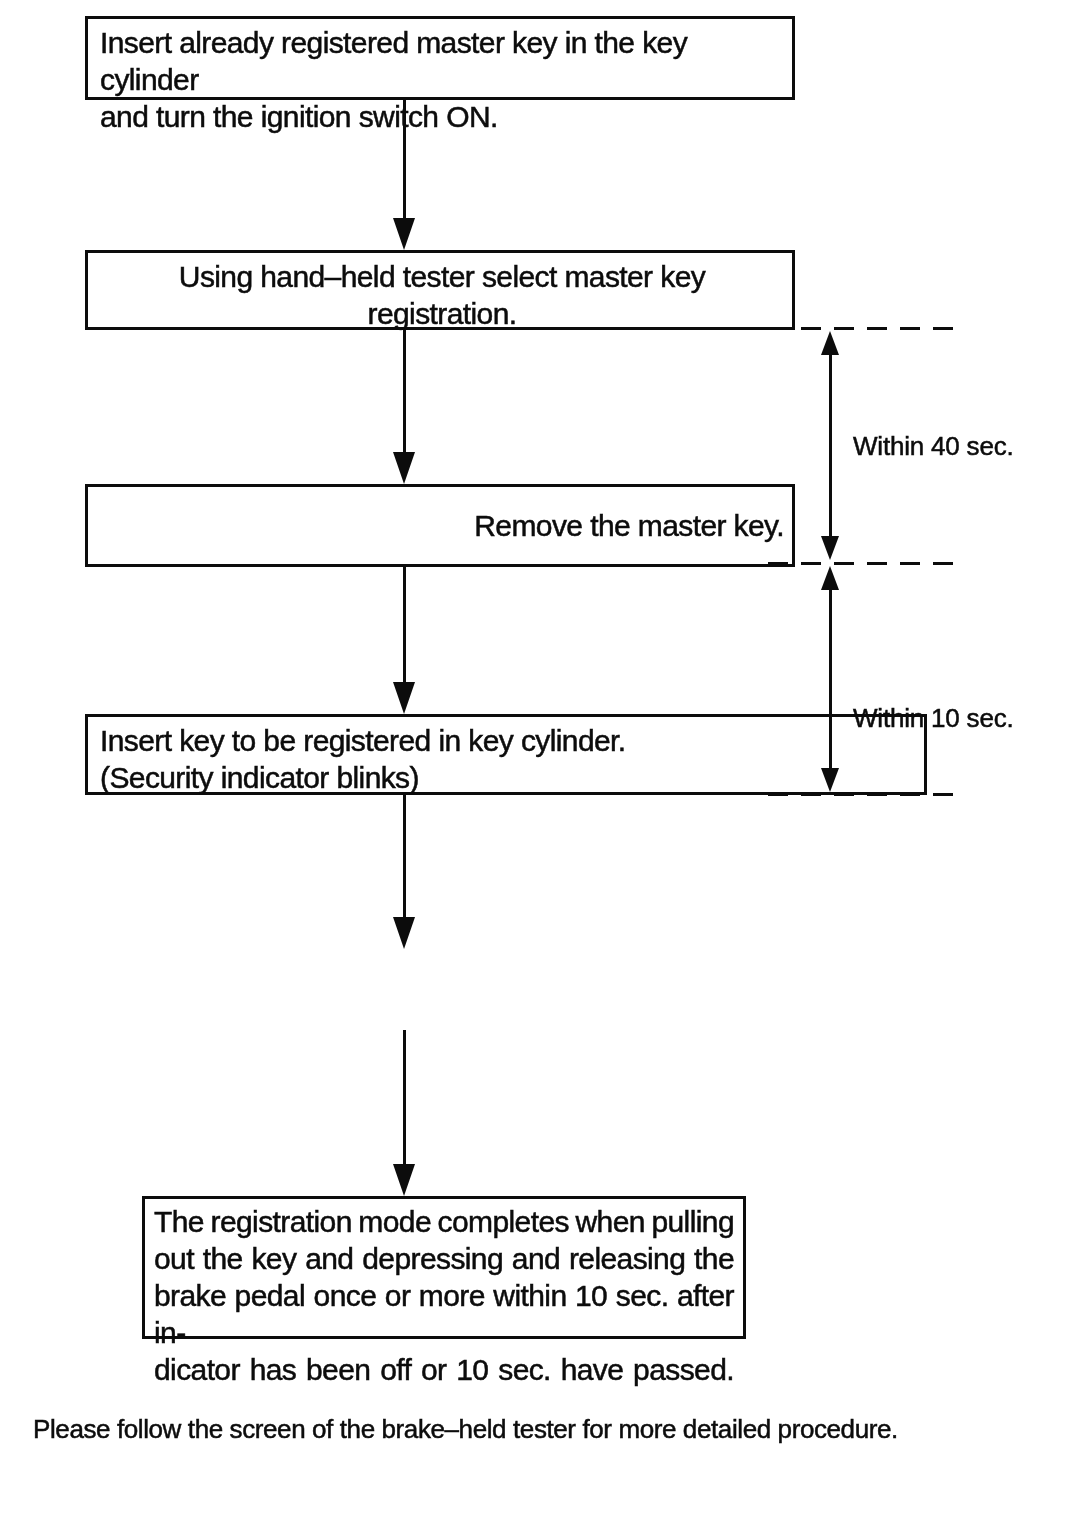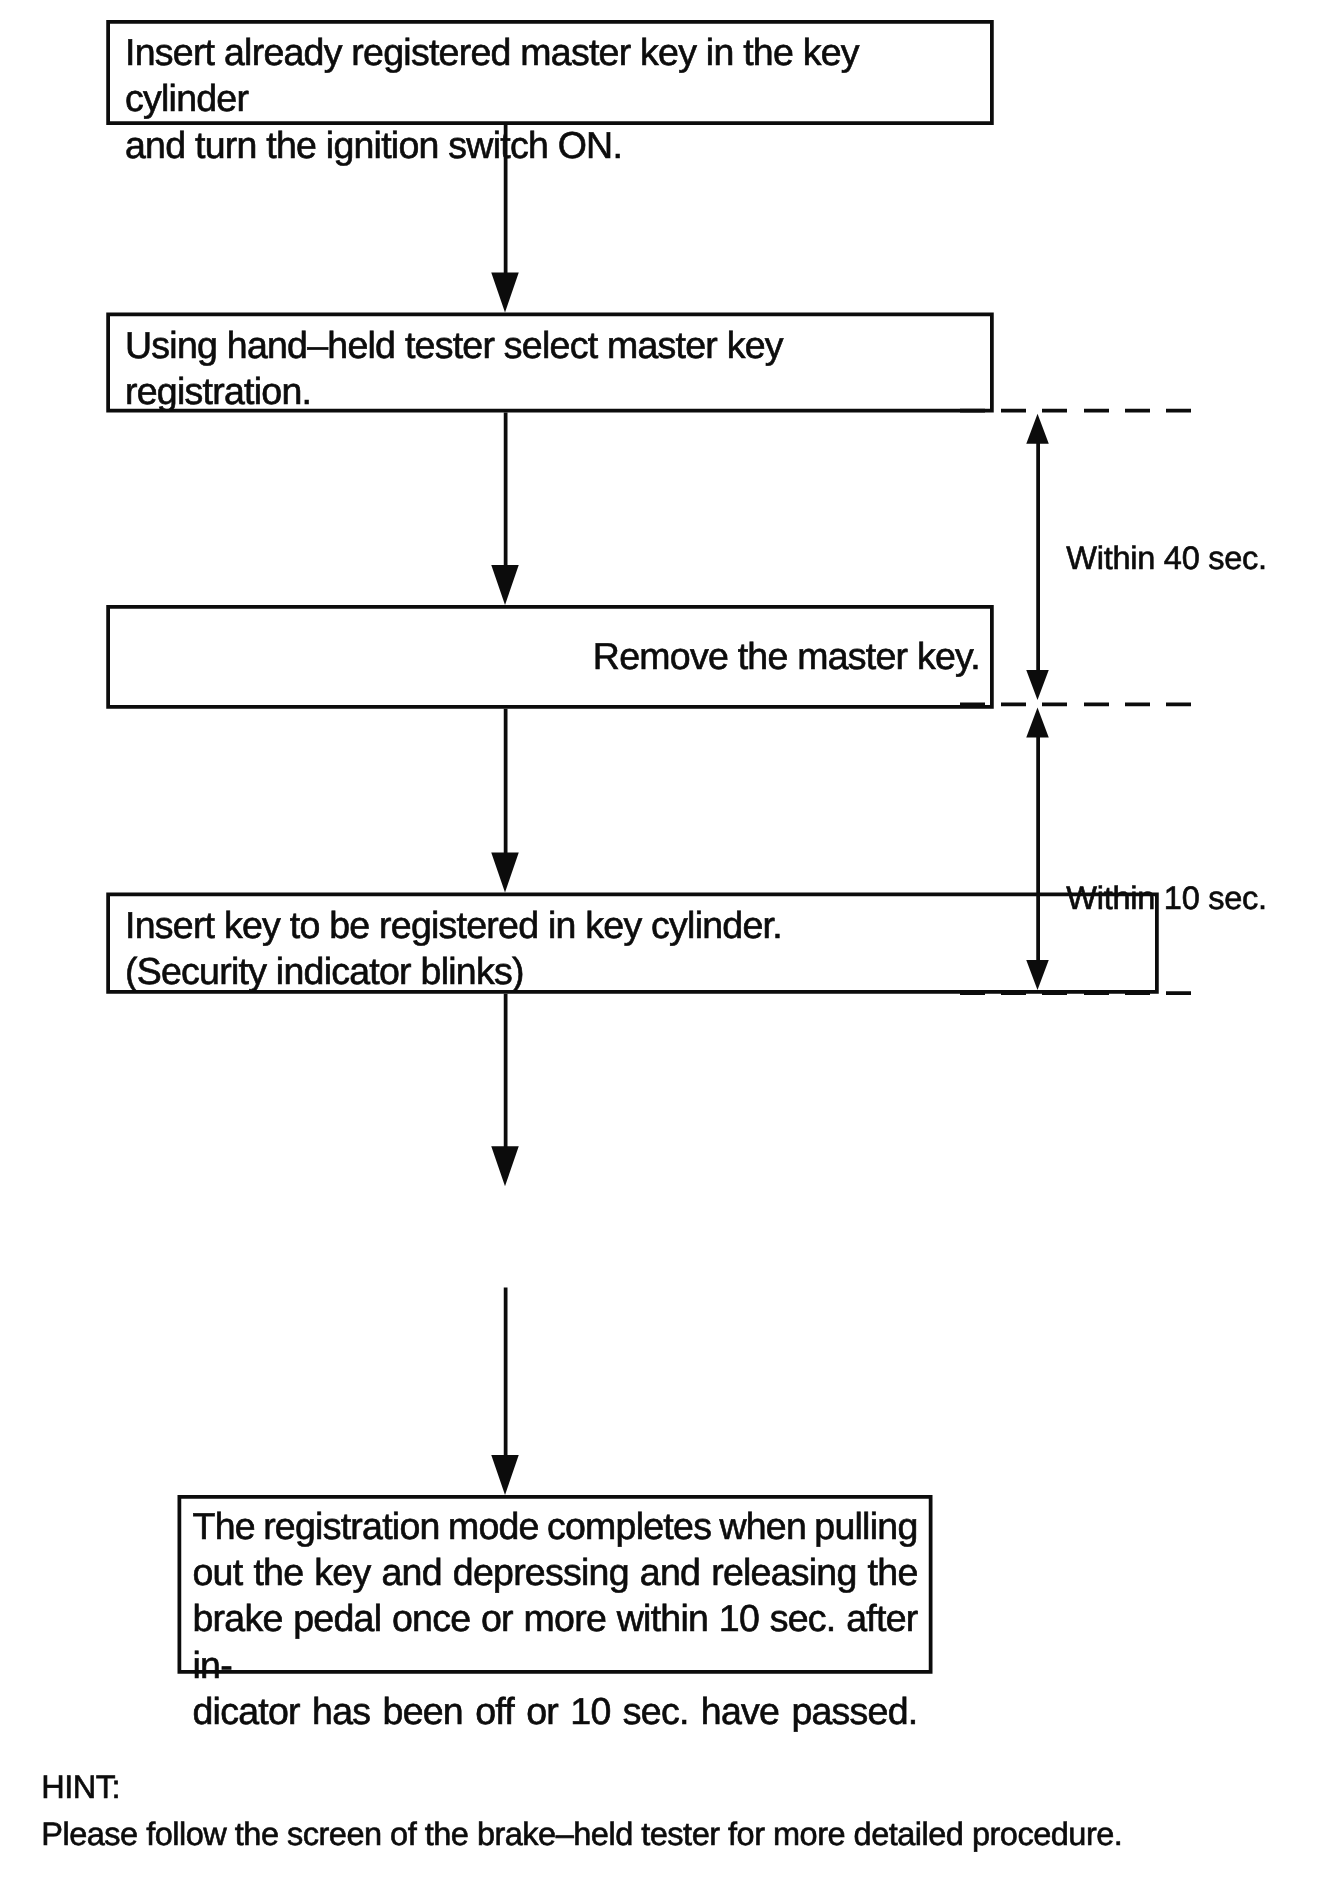--- a/index.html
+++ b/index.html
@@ -24,21 +24,21 @@
     background: #ffffff;
     font-size: 30px;
     line-height: 37px;
     letter-spacing: -0.6px;
     white-space: pre-line;
     padding: 5px 8px 0 12px;
     margin-left: 25px;
     -webkit-text-stroke: 0.5px #0c0c0c;
   }
   .b1 { left: 60px;  top: 16px;   width: 710px; height: 84px; }
-  .b2 { left: 60px;  top: 250px;  width: 710px; height: 80px; }
+  .b2 { left: 60px;  top: 250px;  width: 710px; height: 80px; text-align: center; }
   .b3 { left: 60px;  top: 484px;  width: 710px; height: 83px; padding-top: 20px; text-align: right; }
   .b4 { left: 60px;  top: 714px;  width: 842px; height: 81px; }
   .b5 { left: 60px;  top: 949px;  width: 710px; height: 81px; }
   .b6 {
     left: 117px; top: 1196px; width: 604px; height: 143px;
     padding: 4px 9px 0 9px;
     word-spacing: -3px;
     text-align: justify;
     text-align-last: justify;
   }
@@ -147,17 +147,16 @@
   <div class="tarrow ta10">
     <div class="head-up"></div>
     <div class="shaft"></div>
     <div class="head-down"></div>
   </div>
 
   <div class="timing-label tl20">Within 40 sec.</div>
   <div class="timing-label tl10">Within 10 sec.</div>
 
   <div class="hint">
-    <div>HINT:</div>
     <div>Please follow the screen of the brake–held tester for more detailed procedure.</div>
   </div>
 
 </div>
 
 </body></html>

